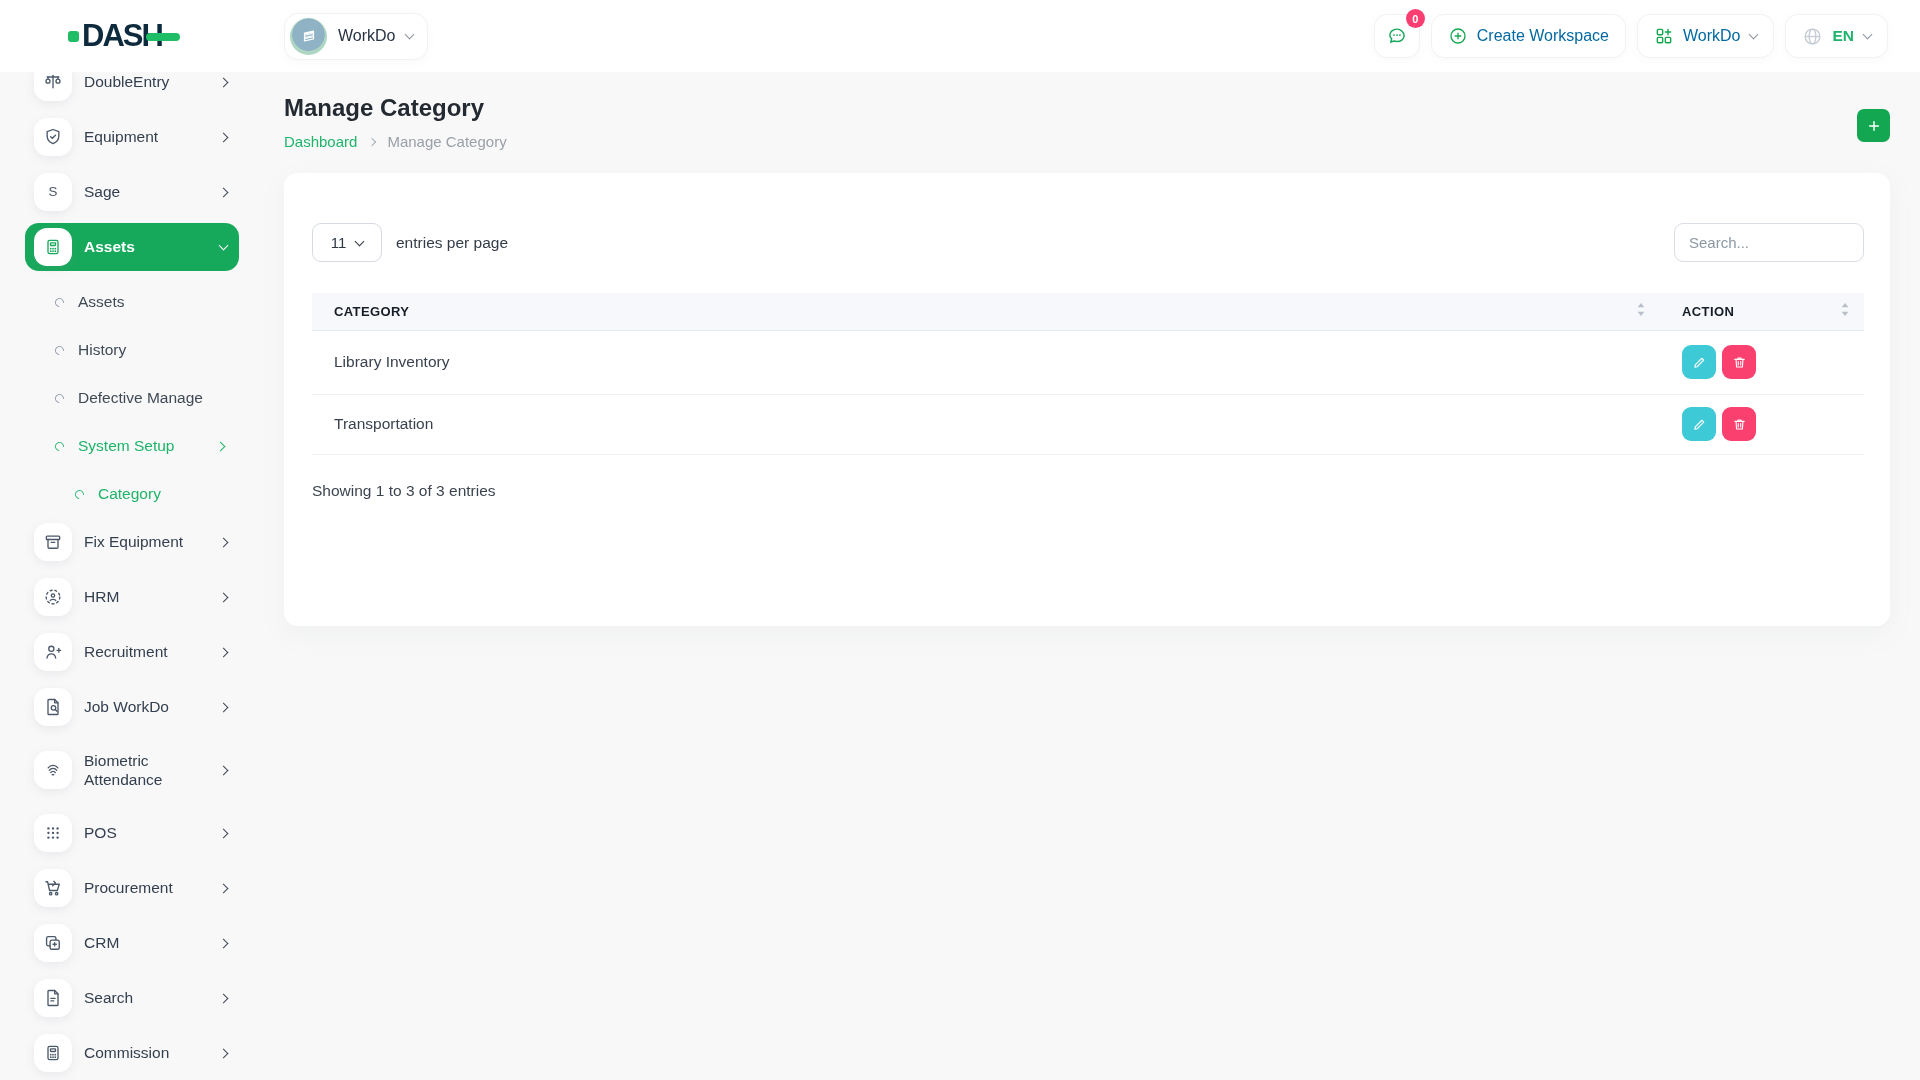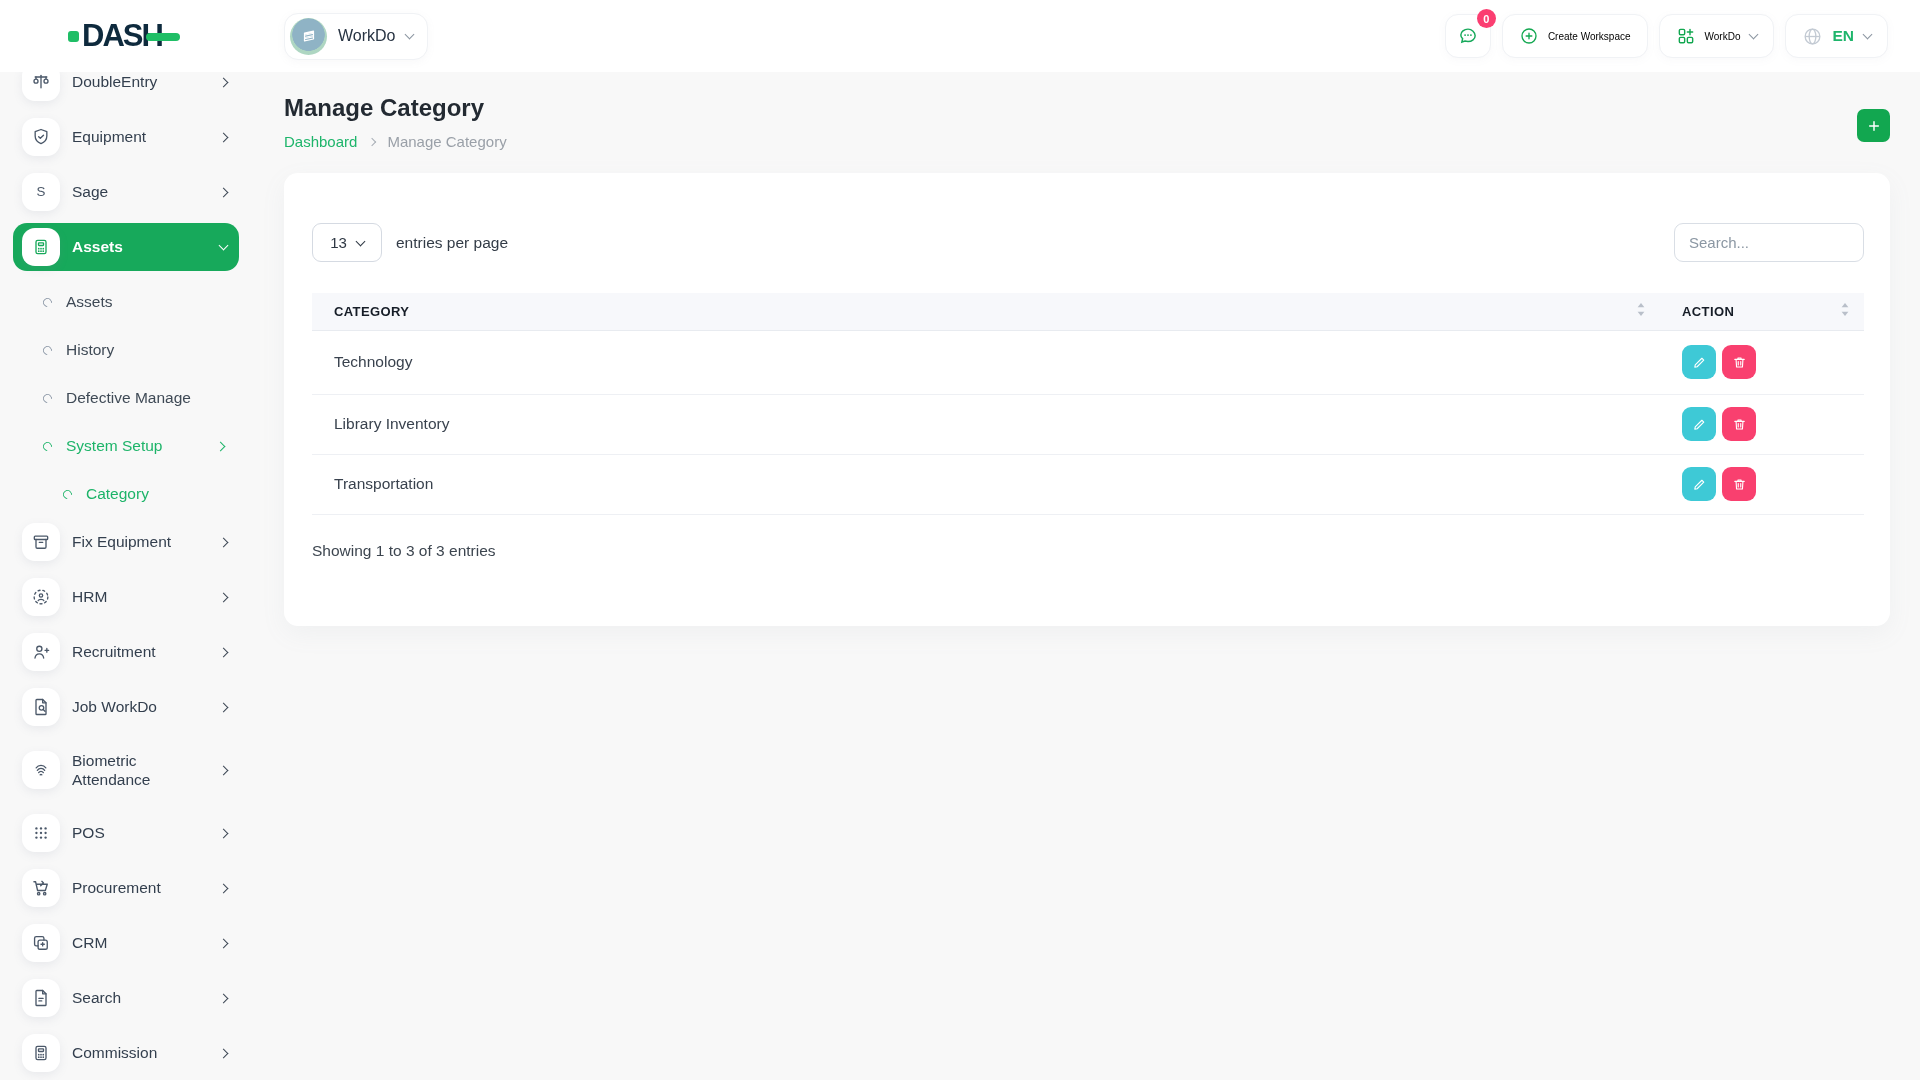--- a/index.html
+++ b/index.html
@@ -23,30 +23,30 @@
                display:flex; align-items:center; justify-content:center; }
   .ws-name { margin-left:11px; font-size:16px; color:#273342; }
 
   .topbar-right { margin-left:auto; margin-right:32px; display:flex; align-items:center; gap:11px; }
   .pill { height:44px; background:#fff; border:1px solid #f0f2f5; border-radius:13px;
           display:flex; align-items:center; padding:0 16px; box-shadow:0 2px 8px rgba(130,140,160,.05); cursor:pointer; }
   .chat-pill { width:46px; justify-content:center; position:relative; padding:0; }
   .badge { position:absolute; top:-6px; right:-6px; min-width:19px; height:19px; border-radius:10px;
            background:#fb3e71; color:#fff; font-size:11px; font-weight:bold;
            display:flex; align-items:center; justify-content:center; padding:0 5px; }
-  .pill-label { font-size:10px; color:#000000; margin-left:9px; }
+  .pill-label { font-size:16px; color:#0369a1; margin-left:9px; }
   .lang-label { font-size:15.5px; color:#1eb56b; font-weight:bold; margin-left:9px; }
 
   .chev { display:inline-block; width:7px; height:7px; border-right:1.7px solid #8b95a1; border-bottom:1.7px solid #8b95a1; }
   .chev.down { transform:rotate(45deg); margin-top:-3px; }
   .chev.right { transform:rotate(-45deg); }
   .pill .chev, .ws-pill .chev { margin-left:10px; }
 
   
-  .sidebar { position:absolute; top:72px; left:0; width:251px; bottom:0; overflow:hidden; z-index:10; }
+  .sidebar { position:absolute; top:72px; left:0; width:251px; bottom:0; overflow:hidden; z-index:10;padding-left:12px; }
   .menu { margin-top:-14px; }
   .m-item { height:48px; margin:0 12px 7px 13px; padding-left:9px; display:flex; align-items:center;
             border-radius:14px; cursor:pointer; }
   .iconbox { width:38px; height:38px; min-width:38px; background:#fff; border-radius:13px;
              box-shadow:0 3px 10px rgba(120,135,155,.12); display:flex; align-items:center; justify-content:center; }
   .m-label { margin-left:12px; font-size:15.5px; color:#333f4e; line-height:1.25; }
   .m-item .chev { margin-left:auto; margin-right:12px; border-color:#3c4654; }
   .m-item.active { background:#17a95b; }
   .m-item.active .m-label { color:#fff; font-weight:bold; }
   .m-item.active .chev { border-color:#fff; }
@@ -386,21 +386,21 @@
       <button class="add-btn">
         <svg width="16" height="16" viewBox="0 0 24 24" fill="none" stroke="#ffffff" stroke-width="2.2" stroke-linecap="round">
             <path d="M12 5.5v13M5.5 12h13"></path>
           </svg>
       </button>
     </div>
 
     <section class="card">
       <div class="controls">
         <div class="size-select">
-          <span>13</span>
+          <span>11</span>
           <span class="chev down"></span>
         </div>
         <span class="entries-label">entries per page</span>
         <input class="search-input" type="text" placeholder="Search..." style="">
       </div>
 
       <table>
         <thead>
           <tr>
             <th>
@@ -417,37 +417,20 @@
               <span class="sorter">
                 <svg width="10" height="15" viewBox="0 0 10 16" fill="#b9bfc9">
                     <path d="M5 1l3.6 4.6H1.4z"></path>
                     <path d="M1.4 10.4h7.2L5 15z"></path>
                   </svg>
               </span>
             </th>
           </tr>
         </thead>
         <tbody>
-          <tr>
-            <td>Technology</td>
-            <td>
-              <div class="actions">
-                <button class="act-btn act-edit">
-                  <svg width="15" height="15" viewBox="0 0 24 24" fill="none" stroke="#ffffff" stroke-width="1.8" stroke-linecap="round" stroke-linejoin="round">
-                      <path d="M15.8 5.2l3 3L8.2 18.8 4.5 19.5l.7-3.7z"></path>
-                    </svg>
-                </button>
-                <button class="act-btn act-del">
-                  <svg width="15" height="15" viewBox="0 0 24 24" fill="none" stroke="#ffffff" stroke-width="1.8" stroke-linecap="round" stroke-linejoin="round">
-                      <path d="M4.5 7h15M9.5 7V4.8h5V7M6.5 7l.8 12.2h9.4L17.5 7M10 10.5v5.5M14 10.5v5.5"></path>
-                    </svg>
-                </button>
-              </div>
-            </td>
-          </tr>
           <tr>
             <td>Library Inventory</td>
             <td>
               <div class="actions">
                 <button class="act-btn act-edit">
                   <svg width="15" height="15" viewBox="0 0 24 24" fill="none" stroke="#ffffff" stroke-width="1.8" stroke-linecap="round" stroke-linejoin="round">
                       <path d="M15.8 5.2l3 3L8.2 18.8 4.5 19.5l.7-3.7z"></path>
                     </svg>
                 </button>
                 <button class="act-btn act-del">

